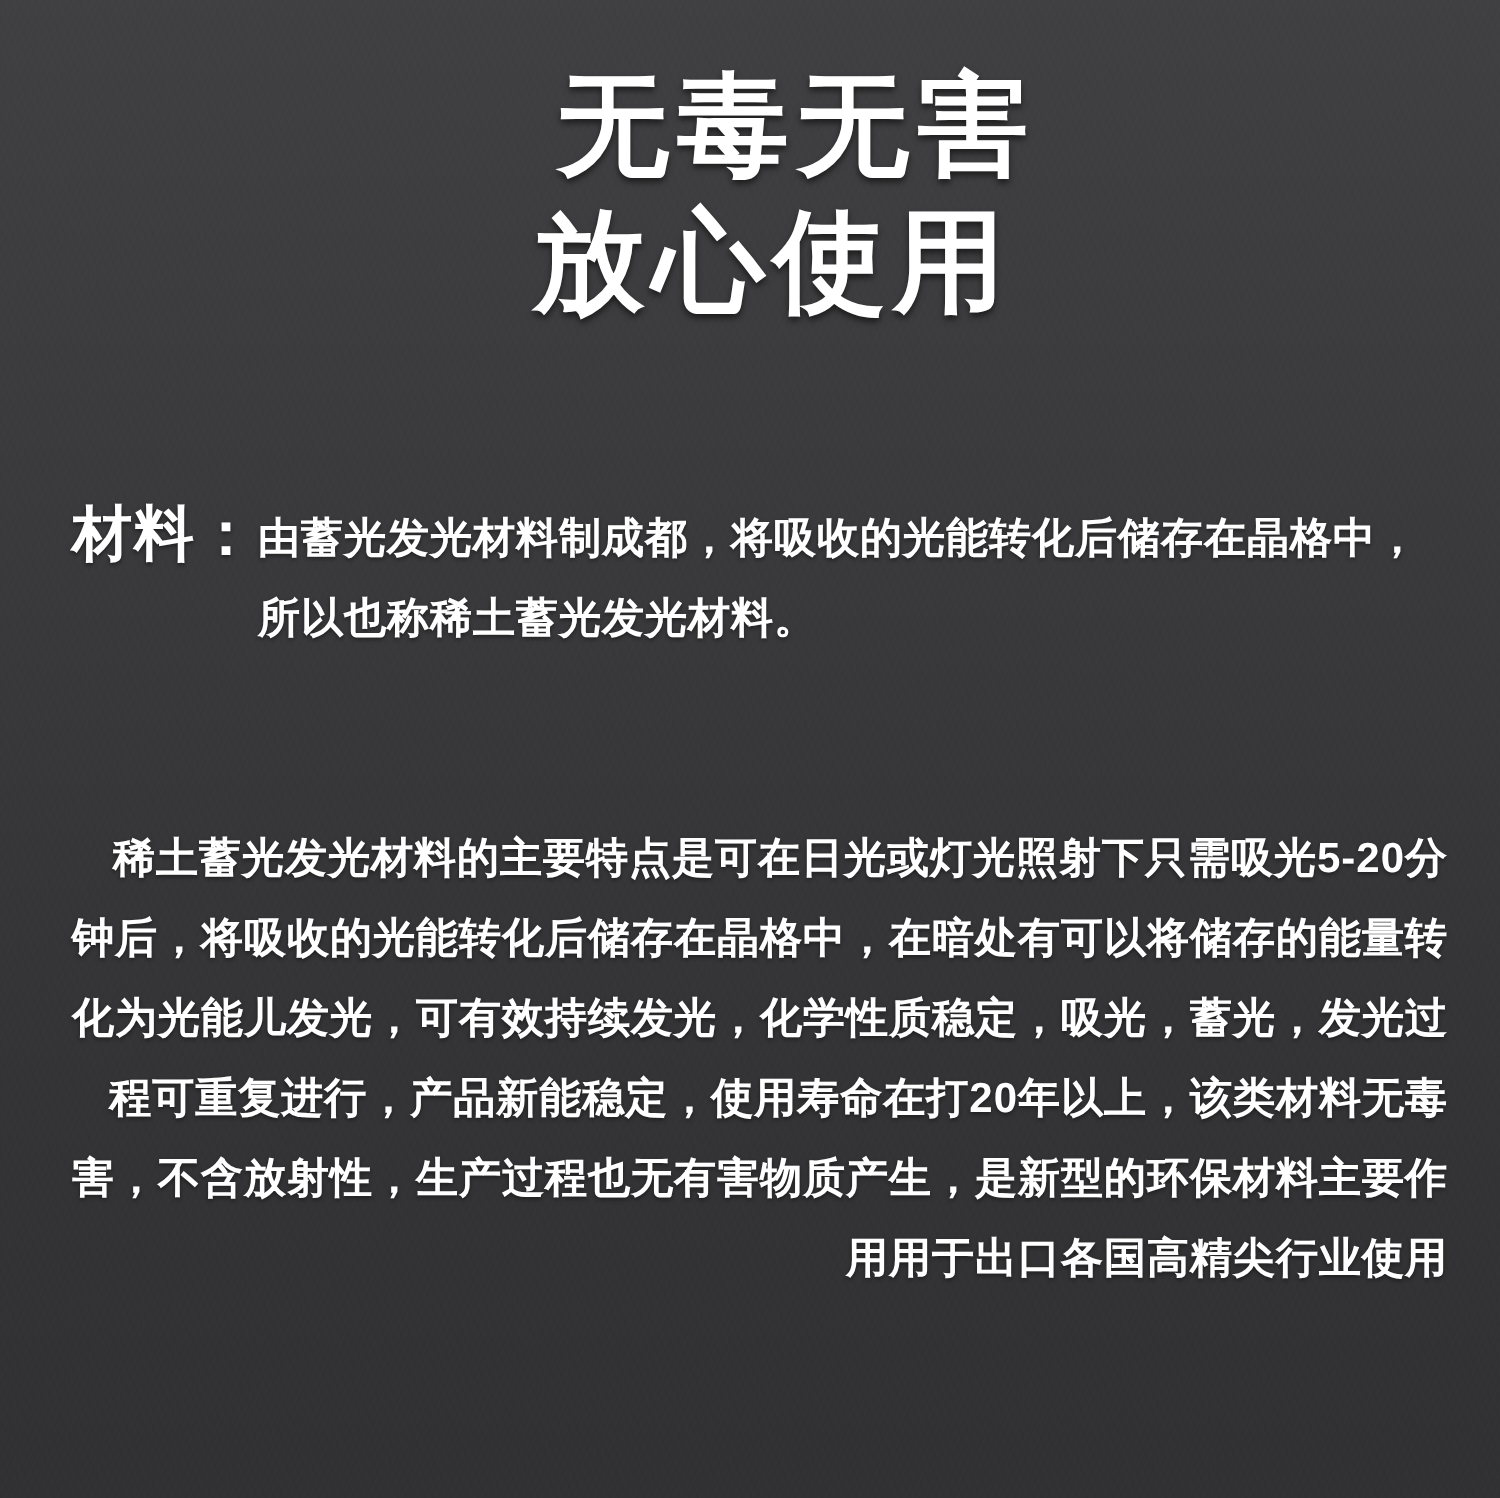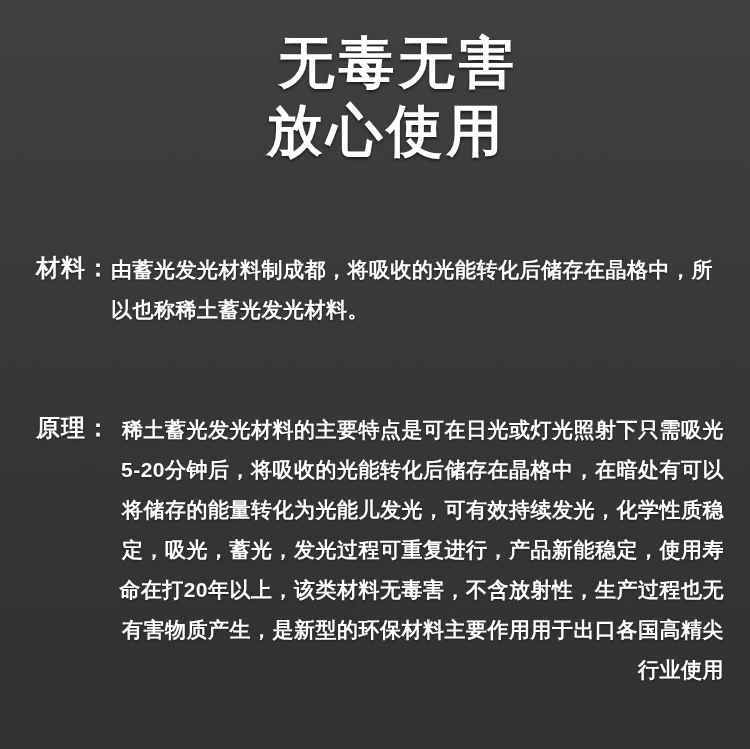--- a/index.html
+++ b/index.html
@@ -66,21 +66,21 @@
     left: 36px;
     right: 26px;
     display: flex;
     align-items: flex-start;
   }
   .section-material { top: 248px; }
   .section-principle { top: 408px; }
 
   .sec-label {
     flex: 0 0 auto;
-    font-size: 24px;
+    font-size: 30px;
     font-weight: bold;
     line-height: 40px;
     letter-spacing: 1px;
     white-space: nowrap;
     color: #ffffff;
     text-shadow: 0 1px 2px rgba(0,0,0,0.5);
   }
   .sec-body {
     flex: 1 1 auto;
     font-size: 21px;
@@ -109,16 +109,15 @@
     <span class="line1">无毒无害</span>
     <span class="line2">放心使用</span>
   </div>
 
   <div class="section section-material">
     <div class="sec-label">材料：</div>
     <div class="sec-body">由蓄光发光材料制成都，将吸收的光能转化后储存在晶格中，所以也称稀土蓄光发光材料。</div>
   </div>
 
   <div class="section section-principle">
-    <div class="sec-label">原理：</div>
     <div class="sec-body">稀土蓄光发光材料的主要特点是可在日光或灯光照射下只需吸光5-20分钟后，将吸收的光能转化后储存在晶格中，在暗处有可以将储存的能量转化为光能儿发光，可有效持续发光，化学性质稳定，吸光，蓄光，发光过程可重复进行，产品新能稳定，使用寿命在打20年以上，该类材料无毒害，不含放射性，生产过程也无有害物质产生，是新型的环保材料主要作用用于出口各国高精尖行业使用</div>
   </div>
 </div>
 
 </body></html>

